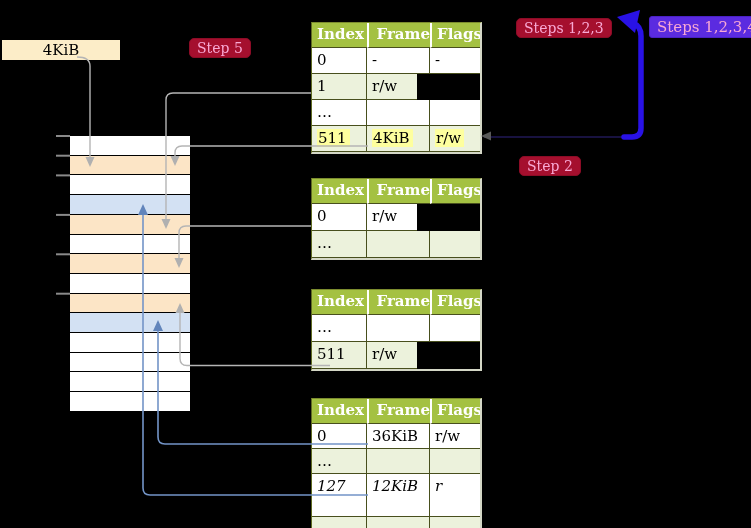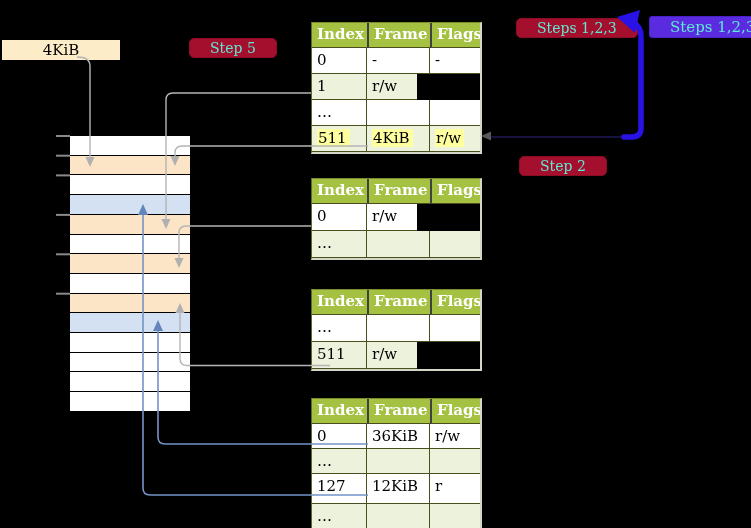--- a/index.html
+++ b/index.html
@@ -2,22 +2,22 @@
 <html style="--bg: #000000; --header-green: #a4c142; --row-tint: #ecf2dc; --hl-yellow: #feff9e; --mem-free: #ffffff; --mem-table: #fce5c6; --mem-mapped: #d3e1f3; --badge-red: #a50f2e; --badge-blue: #5b2be0; --cream: #fcedc8;"><head>
 <meta charset="utf-8">
 <style>
   html,body{margin:0;padding:0;background:#000;}
   #canvas{
     position:relative;width:751px;height:528px;background:var(--bg,#000);
     overflow:hidden;font-family:"DejaVu Serif","Liberation Serif",serif;
   }
   
   .badge{
-    position:absolute;background:var(--badge-red,#a50f2e);color:#5eead4;
-    font-size:14px;line-height:16px;padding:1px 20px;border-radius:5px;
+    position:absolute;background:var(--badge-red,#a50f2e);color:#f9a8d4;
+    font-size:14px;line-height:16px;padding:1px 7px;border-radius:5px;
     border:1px solid #8c0c26;white-space:nowrap;
   }
   .badge.blue{background:var(--badge-blue,#5b2be0);border:1px solid #4a21c4;
     border-radius:3px;font-size:15px;line-height:18px;}
   #badge-step0{left:189px;top:38px;}
   #badge-steps123{left:516px;top:18px;}
   #badge-steps1234{left:649px;top:16px;}
   #badge-step4{left:519px;top:156px;}
   
   .cream-box{
@@ -39,21 +39,21 @@
   .tcell{box-sizing:border-box;padding:3px 0 0 5px;font-size:15px;color:#000;
     border-right:1px solid #484f1d;border-bottom:1px solid #484f1d;
     overflow:hidden;white-space:nowrap;}
   .tcell.c0{width:55px;}
   .tcell.c1{width:63px;}
   .tcell.c2{width:50px;border-right:none;}
   .trow.header .tcell{
     background:var(--header-green,#a4c142);color:#fff;font-weight:bold;
     border-right:none;border-bottom:1px solid #484f1d;padding-top:2px;
   }
-  .trow.header .tcell.c1,.trow.header .tcell.c2{border-left:2px solid #404040;}
+  .trow.header .tcell.c1,.trow.header .tcell.c2{border-left:2px solid #ffffff;text-align:right;}
   .trow.shaded .tcell{background:var(--row-tint,#ecf2dc);}
   .trow.plain .tcell{background:#fff;}
   .hl{background:var(--hl-yellow,#feff9e);padding:0 3px 0 1px;}
   .overlay{position:absolute;left:0;top:0;pointer-events:none;}
 </style>
 </head>
 <body>
 
 <div id="canvas">
 
@@ -149,21 +149,21 @@
         <div class="trow plain" style="height: 25px;">
           <div class="tcell c0">0</div>
           <div class="tcell c1">36KiB</div>
           <div class="tcell c2">r/w</div>
         </div>
         <div class="trow shaded" style="height: 25px;">
           <div class="tcell c0">…</div>
           <div class="tcell c1"></div>
           <div class="tcell c2"></div>
         </div>
-        <div class="trow plain" style="height: 30px;">
+        <div class="trow plain" style="height: 43px; font-style: italic;">
           <div class="tcell c0">127</div>
           <div class="tcell c1">12KiB</div>
           <div class="tcell c2">r</div>
         </div>
         <div class="trow shaded" style="height: 25px;">
           <div class="tcell c0">…</div>
           <div class="tcell c1"></div>
           <div class="tcell c2"></div>
         </div>
       </div>

